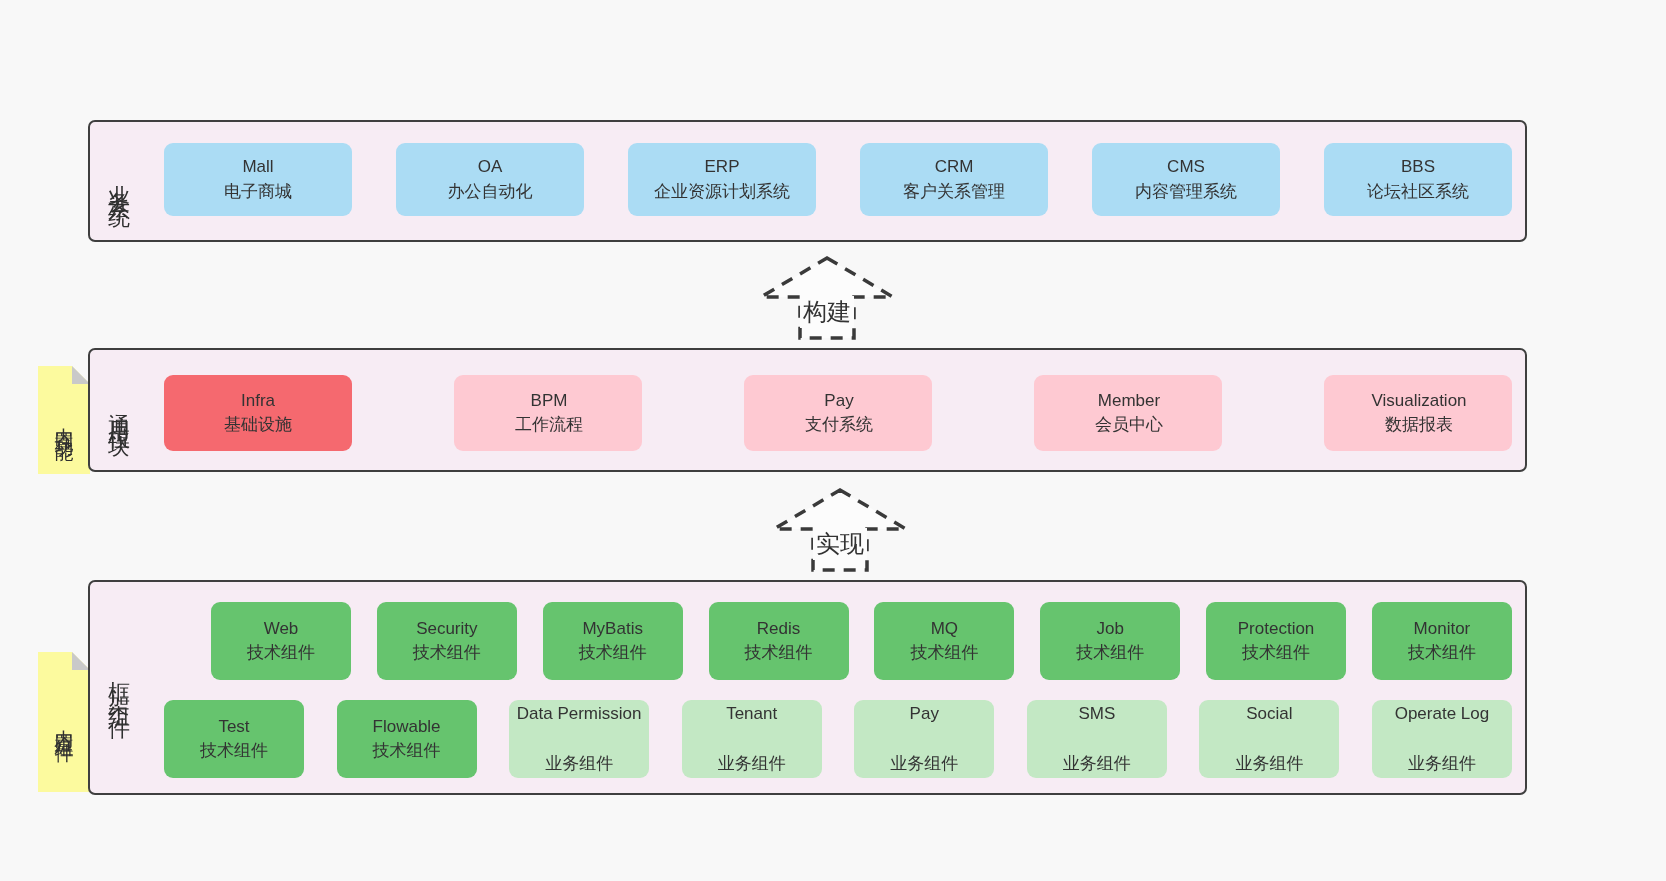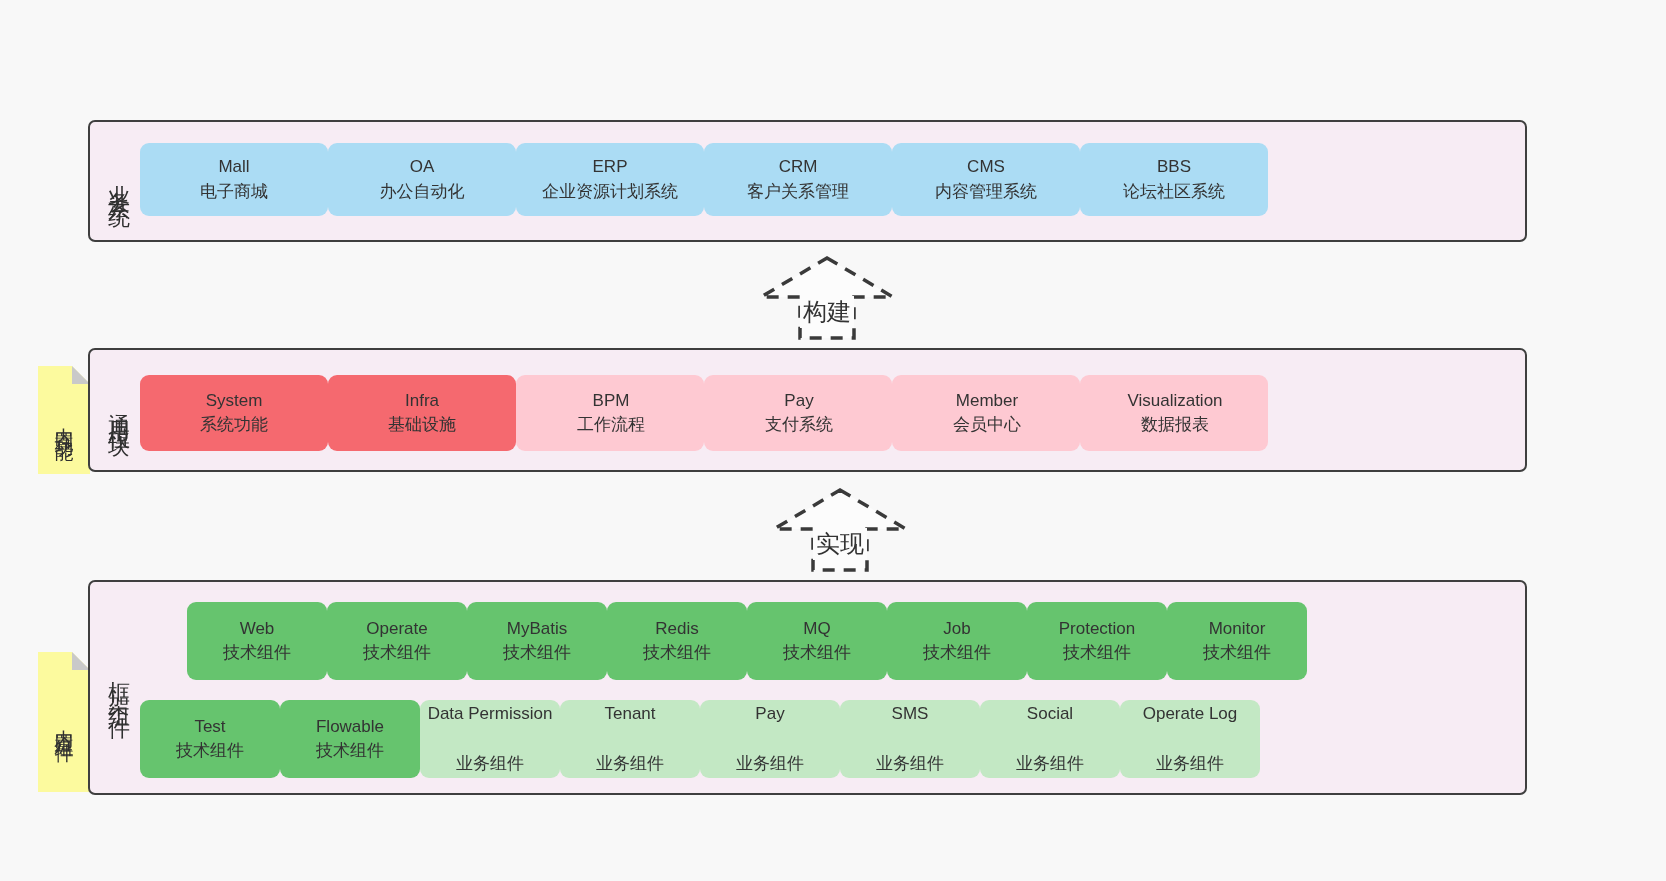--- a/index.html
+++ b/index.html
@@ -11,21 +11,21 @@
            border:2px solid #3f3f3f;border-radius:7px;box-sizing:border-box;z-index:2;}
   #section-business{top:120px;height:122px;}
   #section-modules{top:348px;height:124px;}
   #section-framework{top:580px;height:215px;}
 
   .side-label{position:absolute;left:14px;top:50%;transform:translateY(-50%);
               writing-mode:vertical-rl;text-orientation:upright;
               font-size:22px;color:#2f2f2f;letter-spacing:7px;white-space:nowrap;}
   #section-framework .side-label{letter-spacing:12px;}
 
-  .boxes-row{position:absolute;left:50px;right:13px;display:flex;}
+  .boxes-row{position:absolute;left:74px;right:13px;display:flex;justify-content:space-between;}
   #section-business .boxes-row{top:21px;}
   #section-modules  .boxes-row{top:25px;}
   #section-framework .row1{top:20px;margin-left:47px;}
   #section-framework .row2{top:118px;}
 
   .box{border-radius:9px;display:flex;flex-direction:column;align-items:center;
        justify-content:center;text-align:center;font-size:17px;line-height:1.42;
        color:#333;padding:2px 6px;box-sizing:border-box;}
   .w6{width:188px;height:73px;}
   #section-modules .w6{height:76px;}
@@ -101,24 +101,20 @@
   <div class="sticky" id="sticky-modules">
     <div class="sticky-body"></div>
     <div class="sticky-fold"></div>
     <div class="sticky-label">内置功能</div>
   </div>
 
   <div class="section" id="section-modules">
     <div class="side-label">通用模块</div>
     <div class="boxes-row">
       <div class="box red w6">
-        <div>System</div>
-        <div>系统功能</div>
-      </div>
-      <div class="box red w6">
         <div>Infra</div>
         <div>基础设施</div>
       </div>
       <div class="box pink w6">
         <div>BPM</div>
         <div>工作流程</div>
       </div>
       <div class="box pink w6">
         <div>Pay</div>
         <div>支付系统</div>
@@ -149,21 +145,21 @@
 
   <div class="section" id="section-framework">
     <div class="side-label">框架组件</div>
 
     <div class="boxes-row row1">
       <div class="box green w8">
         <div>Web</div>
         <div>技术组件</div>
       </div>
       <div class="box green w8">
-        <div>Operate</div>
+        <div>Security</div>
         <div>技术组件</div>
       </div>
       <div class="box green w8">
         <div>MyBatis</div>
         <div>技术组件</div>
       </div>
       <div class="box green w8">
         <div>Redis</div>
         <div>技术组件</div>
       </div>

